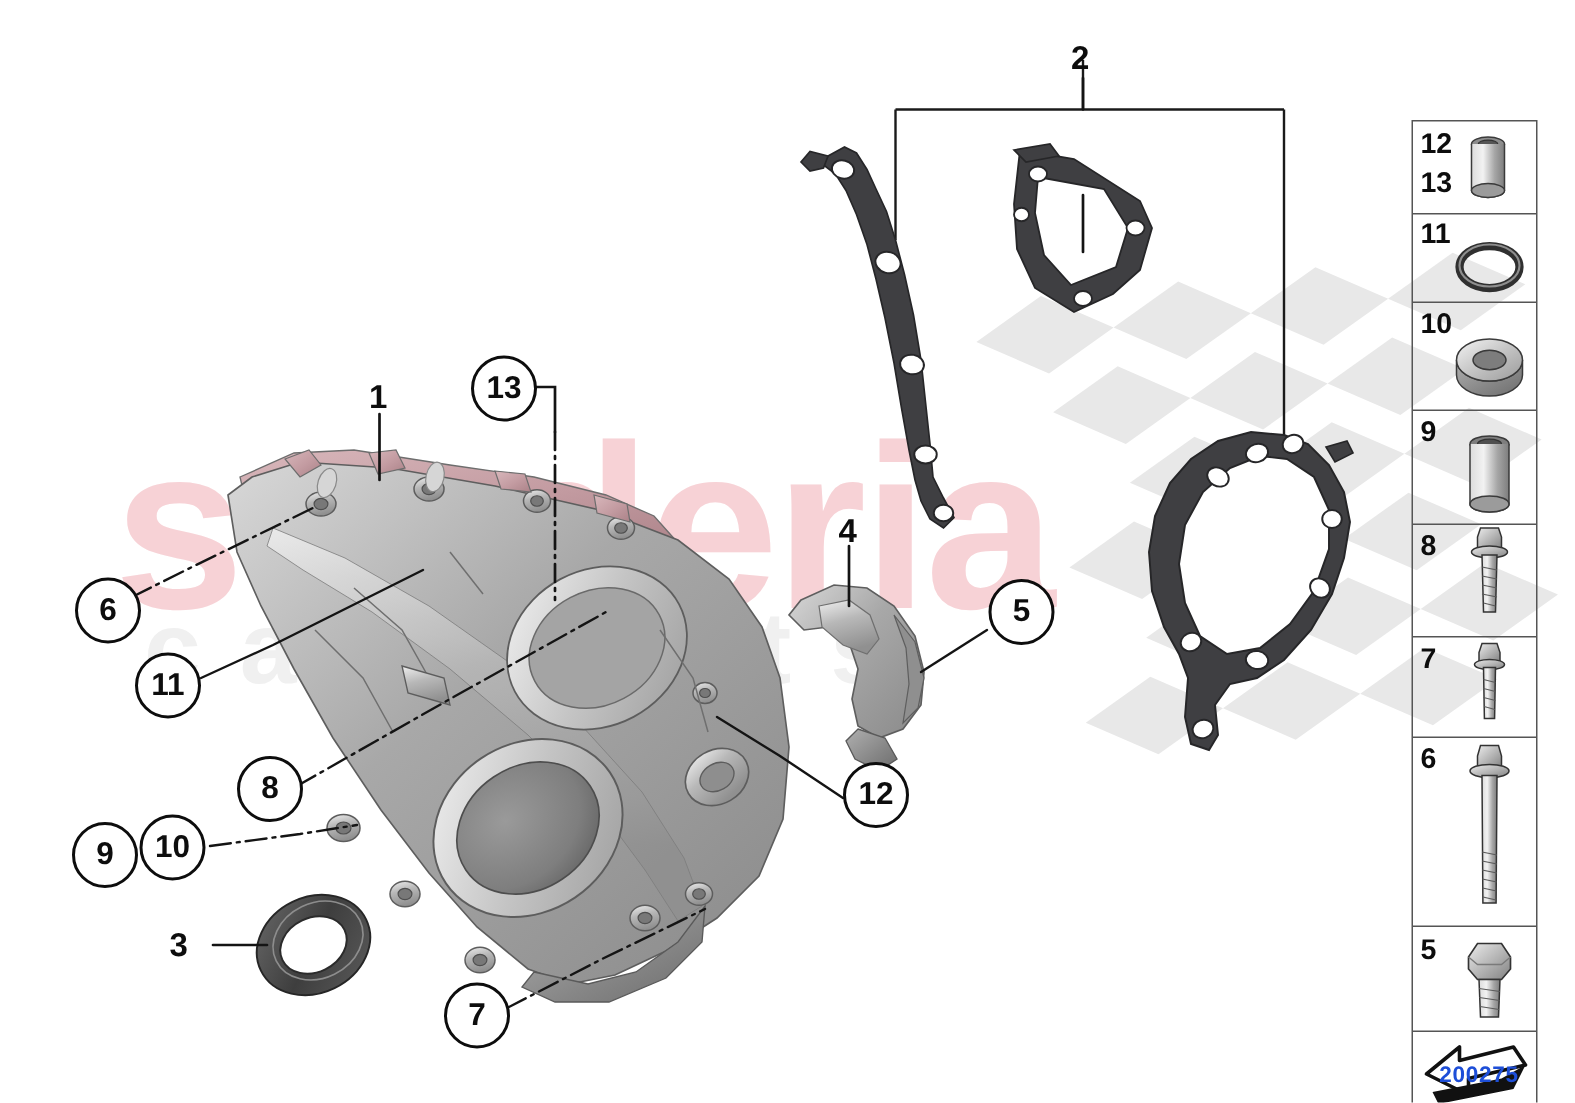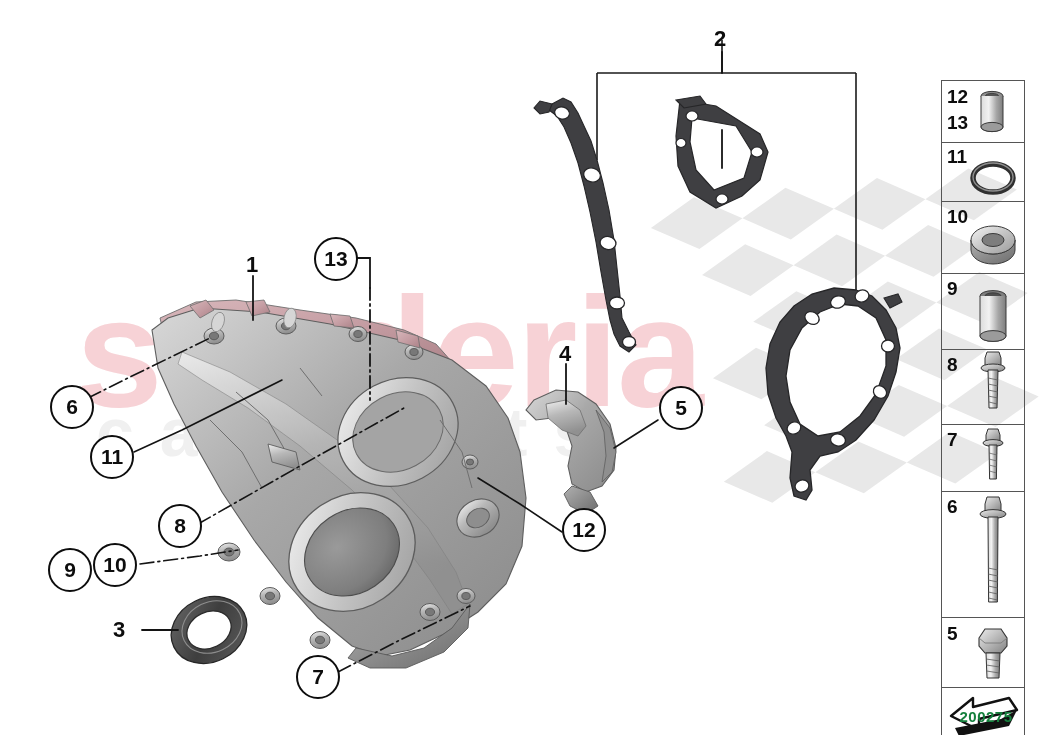--- a/index.html
+++ b/index.html
@@ -58,21 +58,21 @@
   }
   .lg-cell:last-child{border-bottom:none;}
   .lg-num{
     position:absolute;left:5px;font-weight:700;font-size:19px;color:#0d0d0d;
     line-height:1;
   }
   .lg-art{position:absolute;right:4px;top:0;bottom:0;width:54px;}
   .lg-art svg{display:block;margin:0 auto;}
   #diagram-id{
     position:absolute;left:941px;top:708px;width:90px;text-align:center;
-    font-size:15px;font-weight:700;color:#15803d;letter-spacing:.5px;z-index:8;
+    font-size:15px;font-weight:700;color:#1d4ed8;letter-spacing:.5px;z-index:8;
   }
 </style>
 </head>
 <body>
 
 <div id="stage">
 
   <div class="layer" id="wm-flag">
     <svg width="1050" height="735" viewBox="0 0 1050 735">
       <defs>

